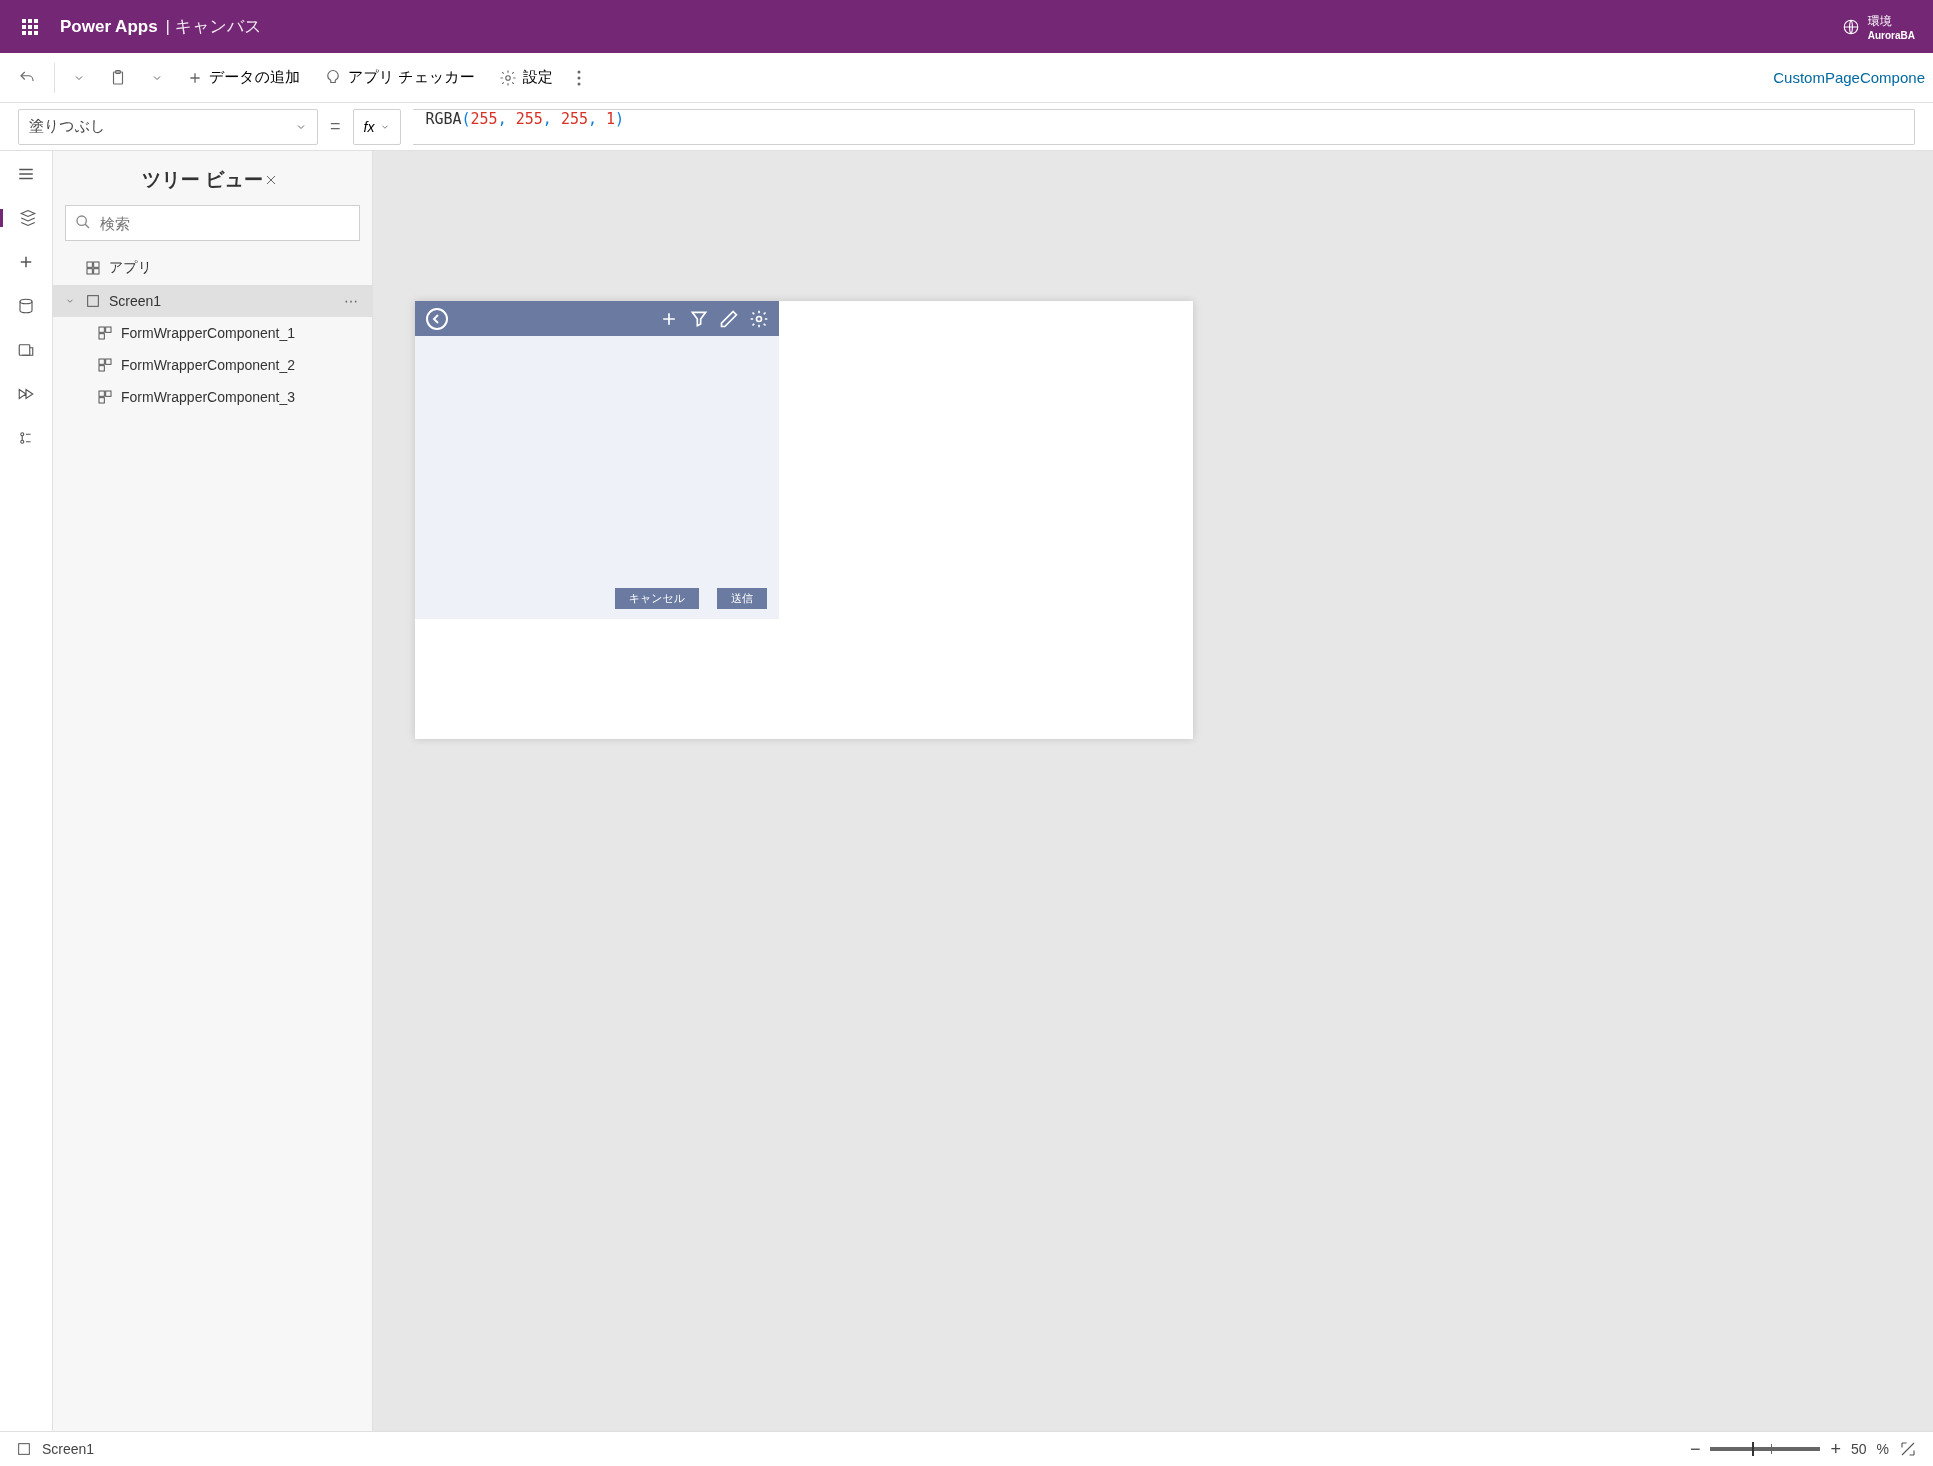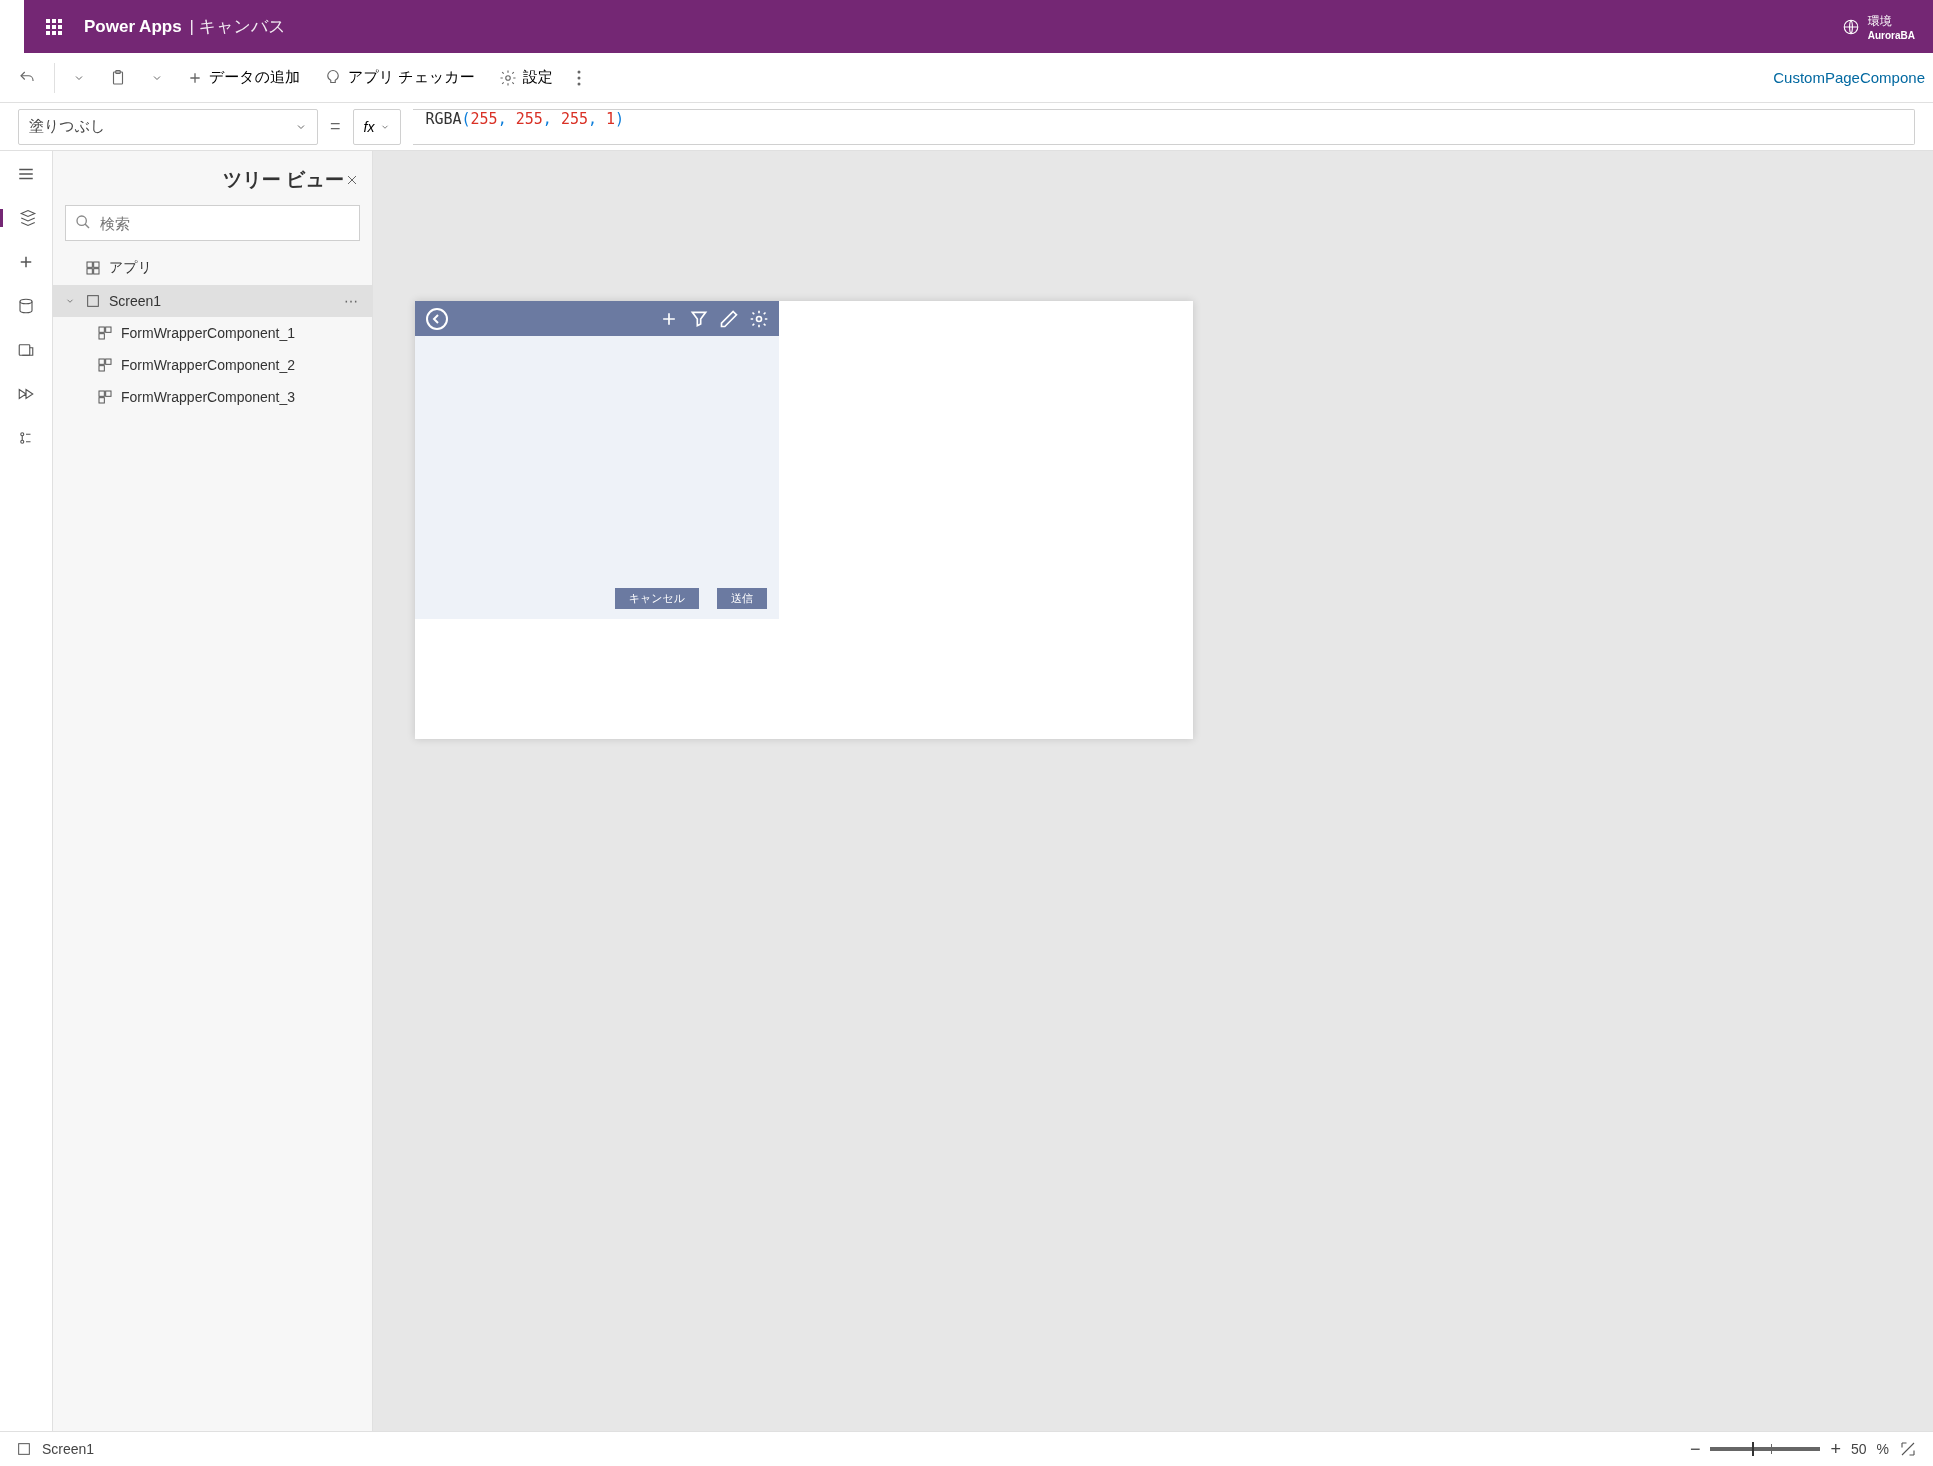--- a/index.html
+++ b/index.html
@@ -1,19 +1,19 @@
 <!DOCTYPE html>
 <html><head>
 <meta charset="utf-8">
 <style>
 * { box-sizing: border-box; margin: 0; padding: 0; }
 body { font-family: "Segoe UI", sans-serif; font-size: 14px; background: #fff; color: #333; overflow: hidden; }
 
 
-.header { background: #742774; height: 53px; display: flex; align-items: center; color: #fff; padding: 0 10px; margin-left: 24px; }
+.header { background: #742774; height: 53px; display: flex; align-items: center; color: #fff; padding: 0 10px; }
 .waffle { width: 40px; display: flex; justify-content: center; align-items: center; }
 .waffle-grid { display: grid; grid-template-columns: repeat(3, 4px); grid-gap: 2px; }
 .waffle-grid span { width: 4px; height: 4px; background: #fff; }
 .app-title { font-size: 17px; font-weight: 600; margin-left: 10px; }
 .app-subtitle { font-size: 17px; margin-left: 8px; opacity: 0.9; }
 .header-spacer { flex: 1; }
 .env-block { display: flex; align-items: center; gap: 8px; margin-right: 8px; }
 .env-text { display: flex; flex-direction: column; font-size: 12px; }
 .env-name { font-weight: 600; font-size: 10px; }
 
@@ -36,21 +36,21 @@
 .formula-input .comma { color: #0b7dda; }
 
 
 .body { display: flex; height: calc(100vh - 53px - 50px - 48px - 35px); }
 .left-rail { width: 53px; border-right: 1px solid #e0e0e0; display: flex; flex-direction: column; align-items: center; padding-top: 14px; gap: 26px; }
 .rail-item { width: 100%; display: flex; justify-content: center; cursor: pointer; color: #555; }
 .rail-item.active { border-left: 3px solid #742774; }
 
 
 .tree-panel { width: 320px; background: #f7f7f7; border-right: 1px solid #e0e0e0; display: flex; flex-direction: column; }
-.tree-header { display: flex; align-items: center; justify-content: flex-end; padding: 16px 12px 12px 16px; }
+.tree-header { display: flex; align-items: center; justify-content: center; padding: 16px 20px 12px 16px; }
 .tree-title { font-size: 19px; font-weight: 600; color: #333; }
 .tree-search { margin: 0 12px 10px 12px; }
 .tree-search-input { width: 100%; height: 36px; border: 1px solid #cfcfcf; background: #fff; padding: 0 10px 0 34px; font-size: 15px; }
 .search-wrap { position: relative; }
 .search-wrap .search-icon { position: absolute; left: 10px; top: 9px; color: #888; }
 .tree-node { display: flex; align-items: center; padding: 8px 12px; gap: 8px; cursor: pointer; font-size: 14px; color: #333; }
 .tree-node.selected { background: #e0e0e0; }
 .tree-node .chevron { width: 12px; color: #666; }
 .tree-child { padding-left: 44px; }
 .tree-more { margin-left: auto; color: #666; letter-spacing: 2px; }

